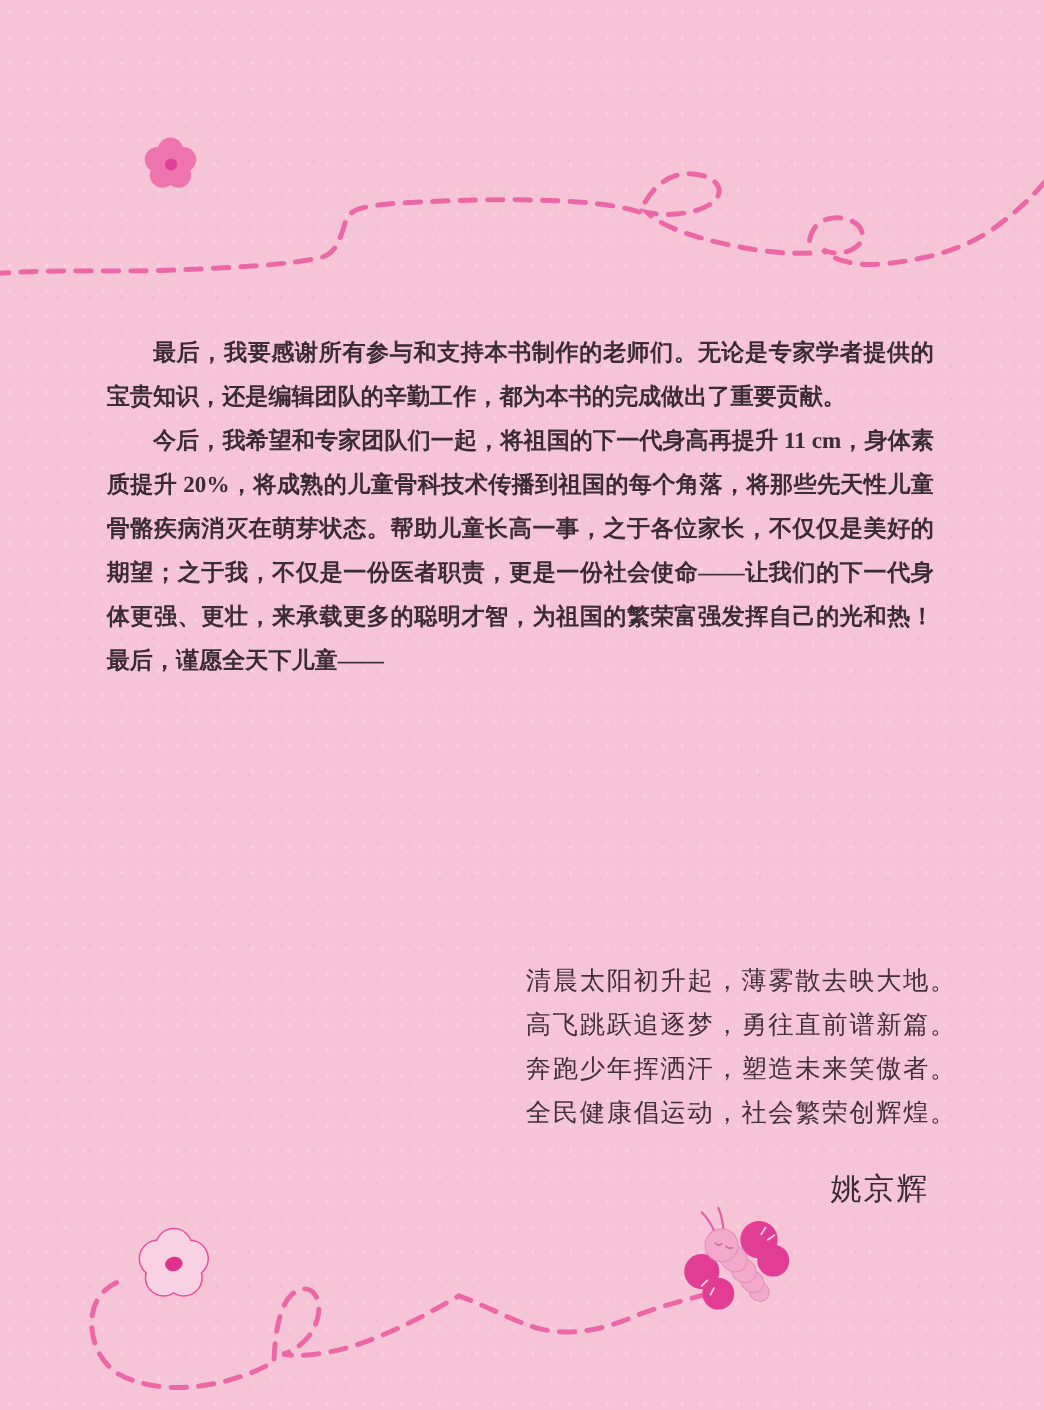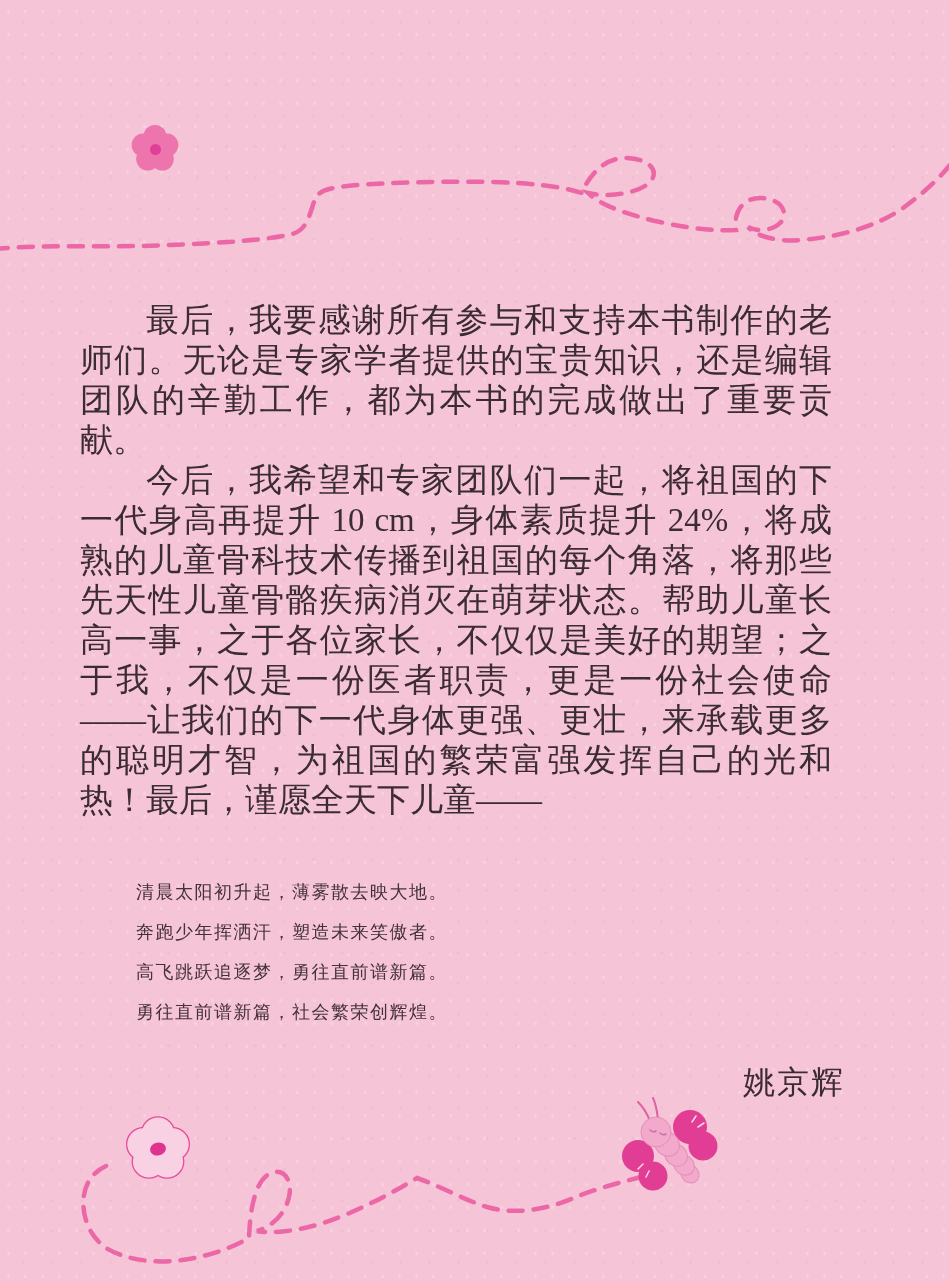--- a/index.html
+++ b/index.html
@@ -12,39 +12,40 @@
       radial-gradient(rgba(255,255,255,.22) 1px, transparent 1.7px),
       radial-gradient(rgba(198,122,154,.10) 1px, transparent 1.7px);
     background-size:17px 23px, 29px 31px;
     background-position:0 0, 9px 7px;
     overflow:hidden;
     font-family:"Liberation Serif","DejaVu Serif",serif;
     color:#3b2b33;
   }
   .deco-layer{position:absolute;left:0;top:0;width:949px;height:1282px;pointer-events:none;}
   .afterword-text{
-    position:absolute;left:80px;top:300px;width:752px;
-    font-size:33px;line-height:40px;
+    position:absolute;left:97px;top:300px;width:752px;
+    font-size:21px;line-height:40px;
     text-align:justify;
+    font-weight:bold;
   }
   .afterword-text p{margin:0;text-indent:2em;}
   .poem{
-    position:absolute;left:114px;top:872px;width:752px;
-    text-align:left;
-    font-size:18px;line-height:40px;
+    position:absolute;left:96px;top:872px;width:752px;
+    text-align:right;
+    font-size:23px;line-height:40px;
     letter-spacing:1.5px;
     color:#443038;
     transform:translateX(22px);
     font-style:oblique 6deg;
   }
   .poem .poem-line{min-height:40px;}
   .signature{
     position:absolute;left:97px;top:1063px;width:748px;
     text-align:right;
-    font-size:32px;line-height:38px;
+    font-size:28px;line-height:38px;
     padding-right:6px;
   }
   .signature .author{letter-spacing:2px;}
 </style>
 </head>
 <body>
 
 <div class="page">
 
   <svg class="deco-layer" viewBox="0 0 949 1282" xmlns="http://www.w3.org/2000/svg">
@@ -135,27 +136,27 @@
         <path d="M 692 1122 l 4 -6"></path>
         <path d="M 698 1127 l 6 -4"></path>
         <path d="M 643 1164 l -5 5"></path>
         <path d="M 649 1171 l -3 6"></path>
       </g>
     </g>
   </svg>
 
   <div class="afterword-text">
     <p>最后，我要感谢所有参与和支持本书制作的老师们。无论是专家学者提供的宝贵知识，还是编辑团队的辛勤工作，都为本书的完成做出了重要贡献。</p>
-    <p>今后，我希望和专家团队们一起，将祖国的下一代身高再提升 10 cm，身体素质提升 24%，将成熟的儿童骨科技术传播到祖国的每个角落，将那些先天性儿童骨骼疾病消灭在萌芽状态。帮助儿童长高一事，之于各位家长，不仅仅是美好的期望；之于我，不仅是一份医者职责，更是一份社会使命——让我们的下一代身体更强、更壮，来承载更多的聪明才智，为祖国的繁荣富强发挥自己的光和热！最后，谨愿全天下儿童——</p>
+    <p>今后，我希望和专家团队们一起，将祖国的下一代身高再提升 11 cm，身体素质提升 20%，将成熟的儿童骨科技术传播到祖国的每个角落，将那些先天性儿童骨骼疾病消灭在萌芽状态。帮助儿童长高一事，之于各位家长，不仅仅是美好的期望；之于我，不仅是一份医者职责，更是一份社会使命——让我们的下一代身体更强、更壮，来承载更多的聪明才智，为祖国的繁荣富强发挥自己的光和热！最后，谨愿全天下儿童——</p>
   </div>
 
   <div class="poem">
     <div class="poem-line">清晨太阳初升起，薄雾散去映大地。</div>
+    <div class="poem-line">高飞跳跃追逐梦，勇往直前谱新篇。</div>
     <div class="poem-line">奔跑少年挥洒汗，塑造未来笑傲者。</div>
-    <div class="poem-line">高飞跳跃追逐梦，勇往直前谱新篇。</div>
-    <div class="poem-line">勇往直前谱新篇，社会繁荣创辉煌。</div>
+    <div class="poem-line">全民健康倡运动，社会繁荣创辉煌。</div>
   </div>
 
   <div class="signature">
     <div class="author">姚京辉</div>
   </div>
 
 </div>
 
 </body></html>

